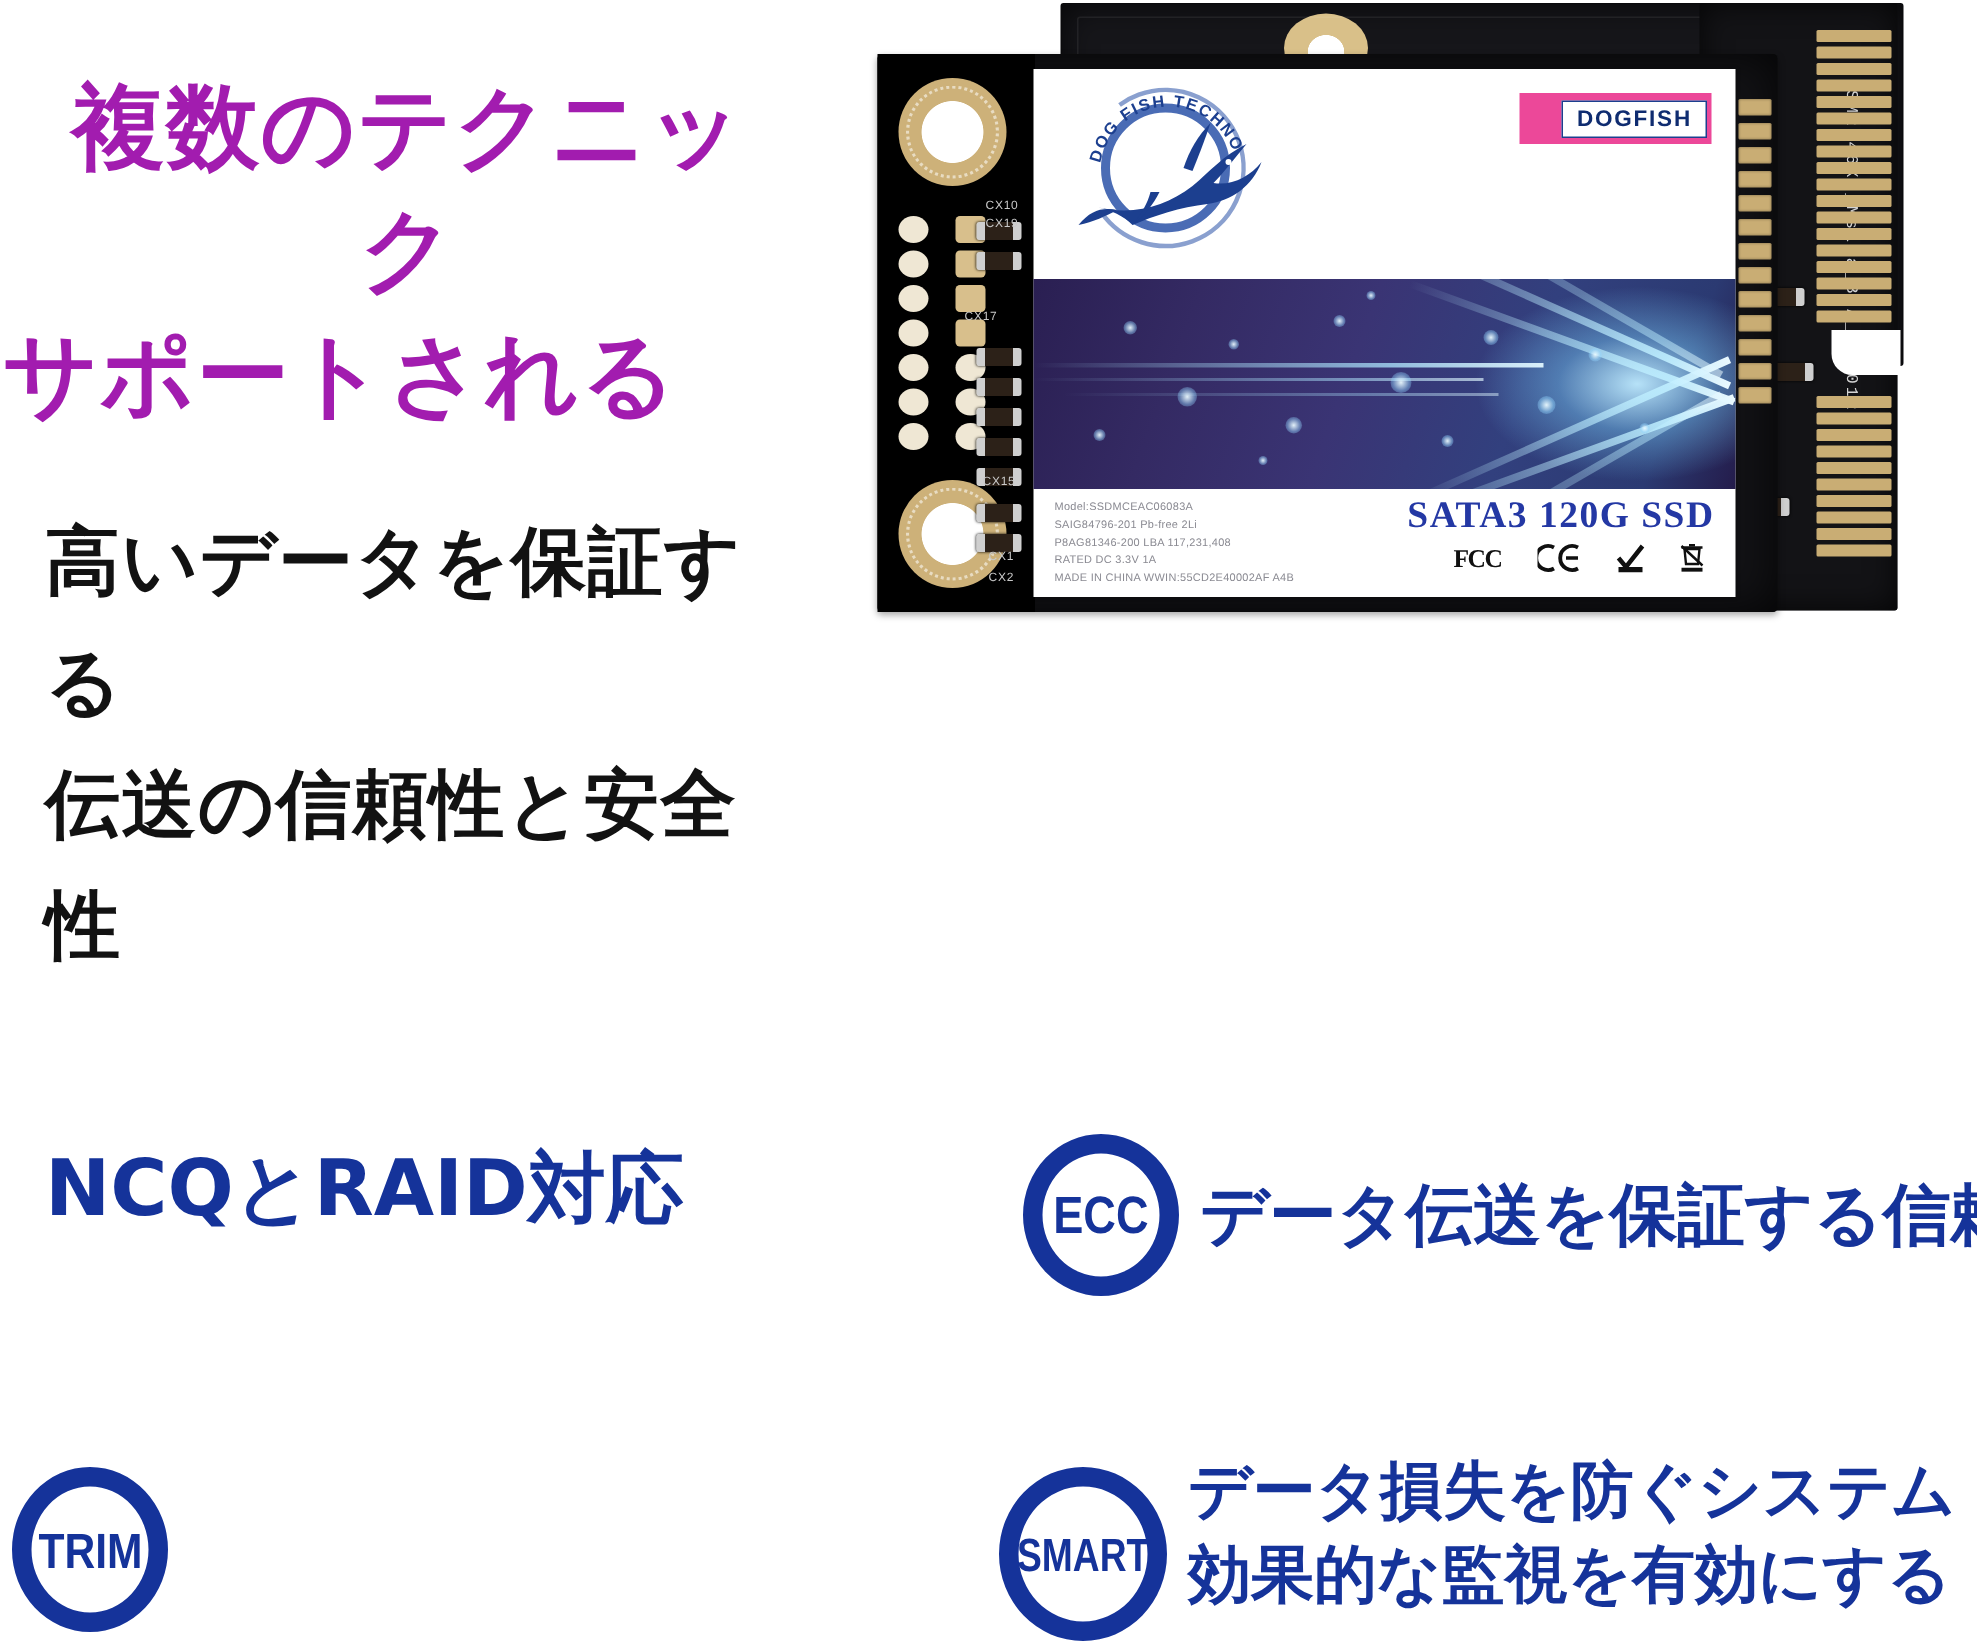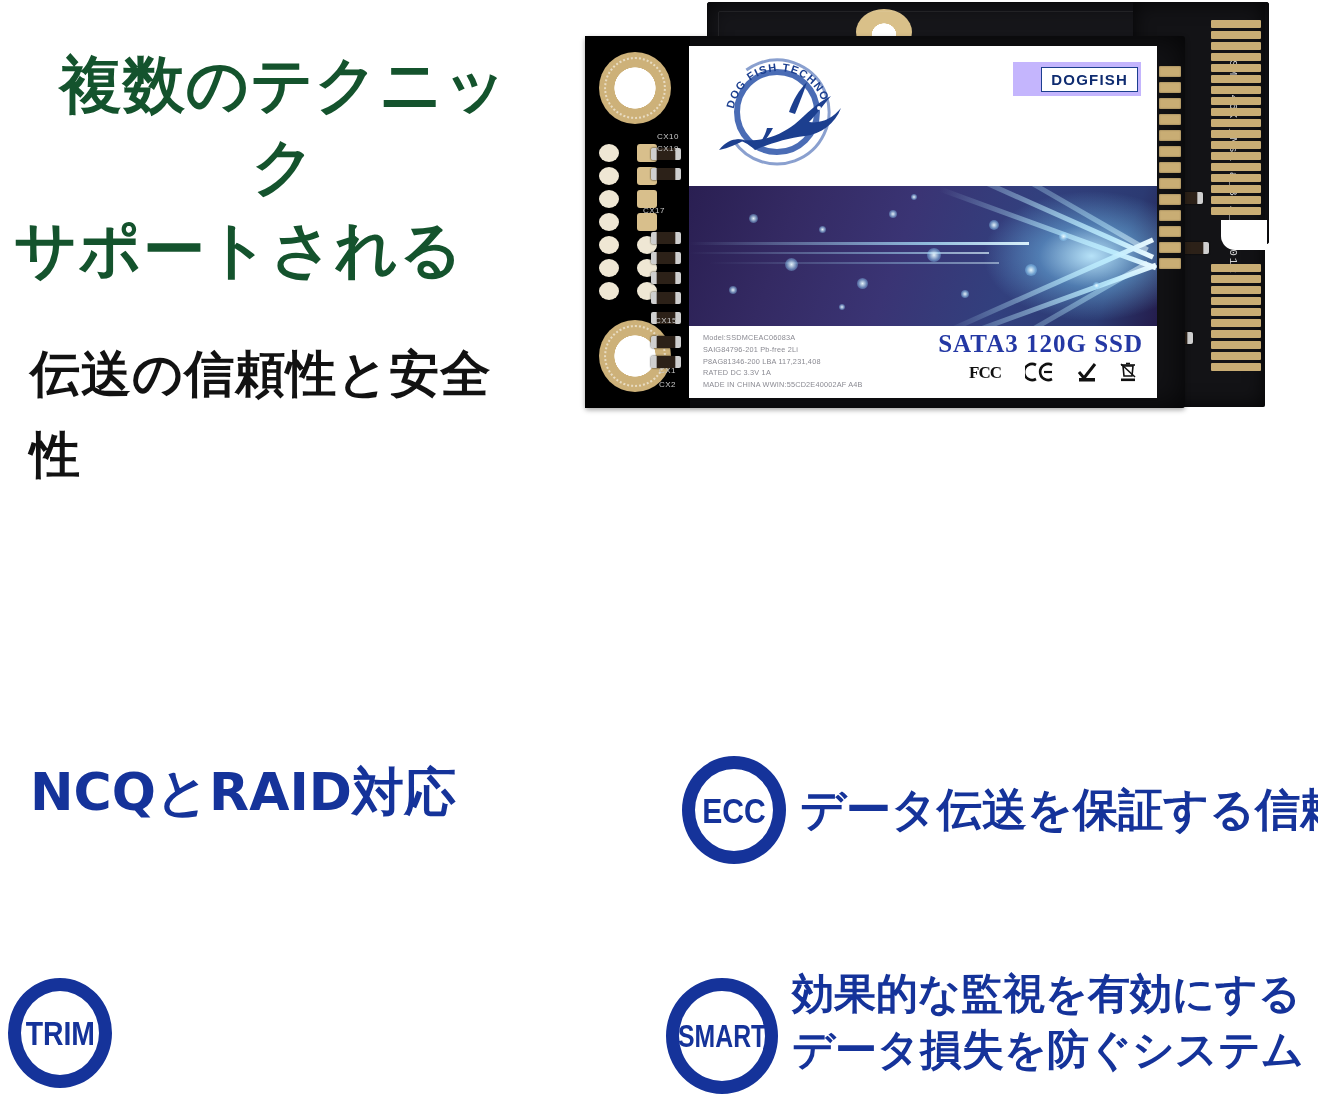--- a/index.html
+++ b/index.html
@@ -2,21 +2,21 @@
 <html><head>
 <meta charset="utf-8">
 <style>
   html,body{margin:0;padding:0;background:#fff;}
   body{width:1318px;height:1096px;position:relative;overflow:hidden;
        font-family:"Liberation Sans","DejaVu Sans",sans-serif;}
 
   .stage{position:absolute;inset:0;background:#ffffff;}
 
   
-  .headline{position:absolute;left:12px;top:44px;width:520px;color:#14532d;
+  .headline{position:absolute;left:0;top:44px;width:520px;color:#a21caf;
             font-weight:700;font-size:62px;line-height:1.33;letter-spacing:1px;
             font-family:"DejaVu Sans","Liberation Sans",sans-serif;}
   .headline .l1{display:block;text-align:center;padding-left:24px;}
   .headline .l2{display:block;text-align:left;padding-left:2px;}
 
   .subhead{position:absolute;left:0;top:334px;width:520px;color:#121212;
            font-weight:700;font-size:50px;line-height:1.62;letter-spacing:1px;
            font-family:"DejaVu Sans","Liberation Sans",sans-serif;}
   .subhead .l1{display:block;padding-left:30px;}
   .subhead .l2{display:block;padding-left:30px;}
@@ -100,21 +100,21 @@
        box-shadow:0 0 2px #000;}
   .silk{position:absolute;color:#c9c9c9;font-size:8px;letter-spacing:.5px;
         font-family:"Liberation Sans","DejaVu Sans",sans-serif;}
 
   
   .label{position:absolute;left:104px;top:10px;width:468px;height:352px;
          background:#fff;box-shadow:0 0 3px rgba(0,0,0,.3);}
   .label-top{position:relative;height:140px;}
   .logo{position:absolute;left:22px;top:6px;width:140px;height:118px;}
   .brandbox{position:absolute;right:16px;top:16px;width:128px;height:34px;
-            background:#c4b5fd;display:flex;align-items:center;justify-content:flex-end;margin-left:44px;}
+            background:#ec4899;display:flex;align-items:center;justify-content:flex-end;margin-left:44px;}
   .brandbox .inner{background:#fff;border:1px solid #1c3f8f;color:#0f2c70;
             font-size:15px;font-weight:700;letter-spacing:1.2px;
             padding:3px 9px;margin-right:3px;}
   .tagline{position:absolute;right:14px;top:84px;color:#1b2f7a;
            font-family:"Liberation Serif","DejaVu Serif",serif;font-weight:700;
            font-size:20px;letter-spacing:.5px;white-space:nowrap;}
 
   .label-art{position:relative;height:140px;overflow:hidden;
     background:
       radial-gradient(ellipse 150px 90px at 86% 50%, rgba(190,235,255,.95) 0%, rgba(120,200,245,.45) 35%, rgba(60,120,200,0) 72%),
@@ -154,20 +154,21 @@
 <body>
 
 <div class="stage">
 
   <div class="headline">
     <span class="l1">複数のテクニック</span>
     <span class="l2">サポートされる</span>
   </div>
 
   <div class="subhead">
+    <span class="l1">高いデータを保証する</span>
     <span class="l2">伝送の信頼性と安全性</span>
   </div>
 
   <div class="feature" id="feat-raid">
     <div class="ftext">NCQとRAID対応</div>
   </div>
 
   <div class="feature" id="feat-ecc">
     <div class="badge">
       <span class="ring"></span>
@@ -182,22 +183,22 @@
       <span class="btxt">TRIM</span>
     </div>
   </div>
 
   <div class="feature" id="feat-smart">
     <div class="badge">
       <span class="ring"></span>
       <span class="btxt">SMART</span>
     </div>
     <div class="ftext">
+      <span>データ損失を防ぐシステム</span>
       <span>効果的な監視を有効にする</span>
-      <span>データ損失を防ぐシステム</span>
     </div>
   </div>
 
   <div class="product">
 
     <div class="pcb-rear">
       <div class="hole-rear"></div>
     </div>
 
     <div class="conn-rear">

